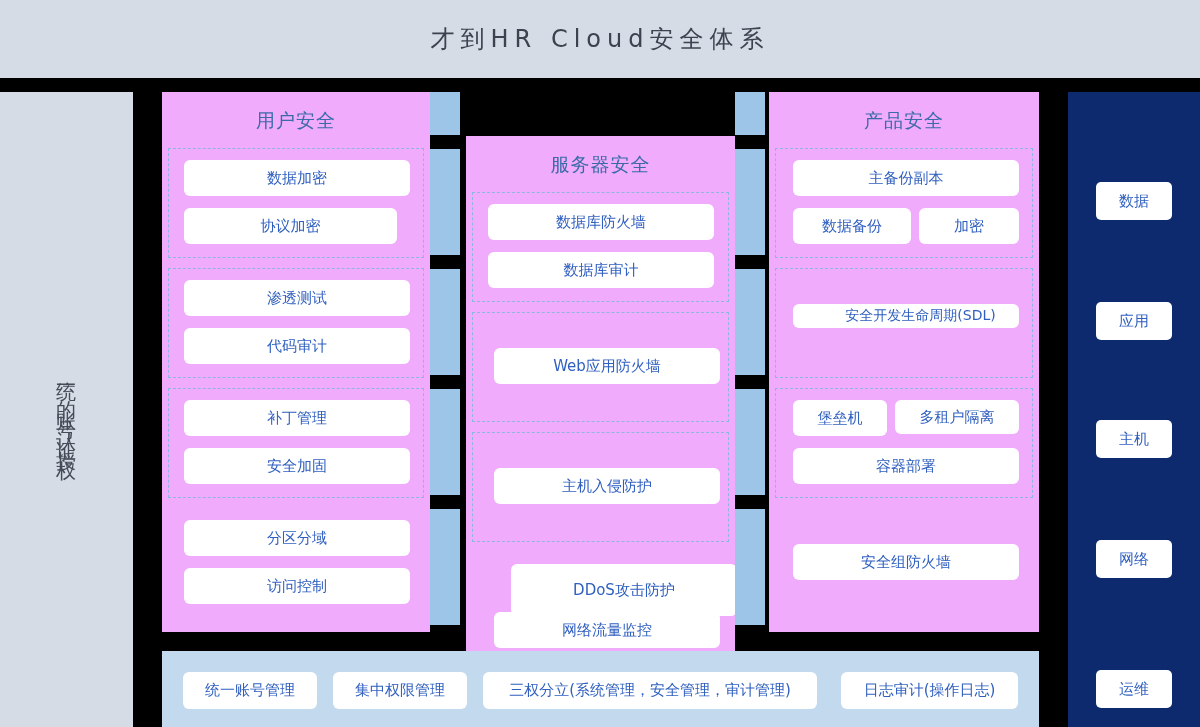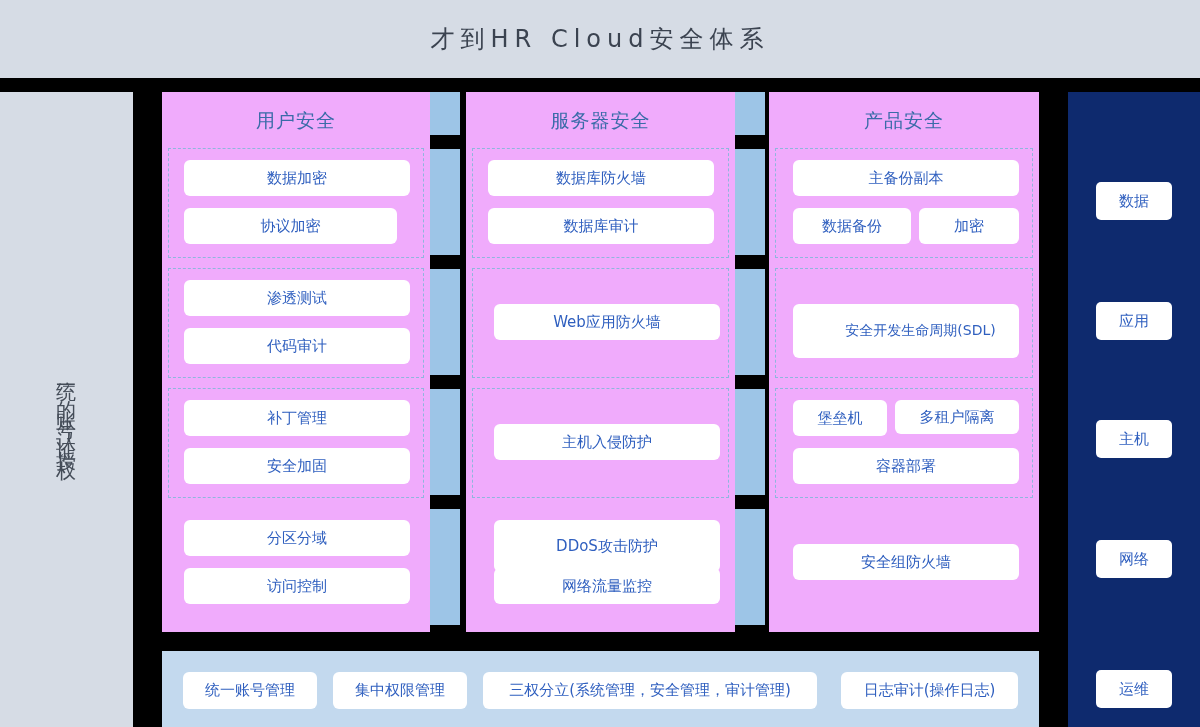--- a/index.html
+++ b/index.html
@@ -88,21 +88,21 @@
 
   
   .col {
     position: absolute;
     top: 92px;
     height: 540px;
     background: #f0abfc;
     overflow: hidden;
   }
   #col1 { left: 162px;  width: 268px; }
-  #col2 { left: 466px;  width: 269px; }
+  #col2 { left: 466px;  width: 269px; margin-top: 44px; }
   #col3 { left: 769px;  width: 270px; }
 
   .col-title {
     position: absolute;
     left: 0; top: 0;
     width: 100%;
     height: 56px;
     line-height: 56px;
     text-align: center;
     font-size: 19px;
@@ -213,32 +213,32 @@
     </div>
   <div class="col" id="col2">
       <div class="col-title">服务器安全</div>
       <div class="dgroup" style="left: 6px; top: 56px; width: 257px; height: 110px;"></div>
       <div class="dgroup" style="left: 6px; top: 176px; width: 257px; height: 110px;"></div>
       <div class="dgroup" style="left: 6px; top: 296px; width: 257px; height: 110px;"></div>
       <div class="chip" style="left: 22px; top: 68px; width: 226px; height: 36px;">数据库防火墙</div>
       <div class="chip" style="left: 22px; top: 116px; width: 226px; height: 36px;">数据库审计</div>
       <div class="chip" style="left: 28px; top: 212px; width: 226px; height: 36px;">Web应用防火墙</div>
       <div class="chip" style="left: 28px; top: 332px; width: 226px; height: 36px;">主机入侵防护</div>
-      <div class="chip" style="left: 28px; top: 428px; width: 226px; height: 52px;">DDoS攻击防护</div>
+      <div class="chip" style="left: 45px; top: 428px; width: 226px; height: 52px;">DDoS攻击防护</div>
       <div class="chip" style="left: 28px; top: 476px; width: 226px; height: 36px;">网络流量监控</div>
     </div>
   <div class="col" id="col3">
       <div class="col-title">产品安全</div>
       <div class="dgroup" style="left: 6px; top: 56px; width: 258px; height: 110px;"></div>
       <div class="dgroup" style="left: 6px; top: 176px; width: 258px; height: 110px;"></div>
       <div class="dgroup" style="left: 6px; top: 296px; width: 258px; height: 110px;"></div>
       <div class="chip" style="left: 24px; top: 68px; width: 226px; height: 36px;">主备份副本</div>
       <div class="chip" style="left: 24px; top: 116px; width: 118px; height: 36px;">数据备份</div>
       <div class="chip" style="left: 150px; top: 116px; width: 100px; height: 36px;">加密</div>
-      <div class="chip small" style="left: 24px; top: 212px; width: 226px; height: 54px; padding-left: 35px;">安全开发生命周期(SDL)</div>
+      <div class="chip small" style="left: 24px; top: 212px; width: 226px; height: 24px; padding-left: 35px;">安全开发生命周期(SDL)</div>
       <div class="chip" style="left: 24px; top: 308px; width: 94px; height: 36px;">堡垒机</div>
       <div class="chip" style="left: 126px; top: 308px; width: 124px; height: 34px;">多租户隔离</div>
       <div class="chip" style="left: 24px; top: 356px; width: 226px; height: 36px;">容器部署</div>
       <div class="chip" style="left: 24px; top: 452px; width: 226px; height: 36px;">安全组防火墙</div>
     </div>
 
   <div id="gaps">
       <div class="bridge-gap" style="left: 430px; top: 135px;"></div>
       <div class="bridge-gap" style="left: 735px; top: 135px;"></div>
       <div class="bridge-gap" style="left: 430px; top: 255px;"></div>

